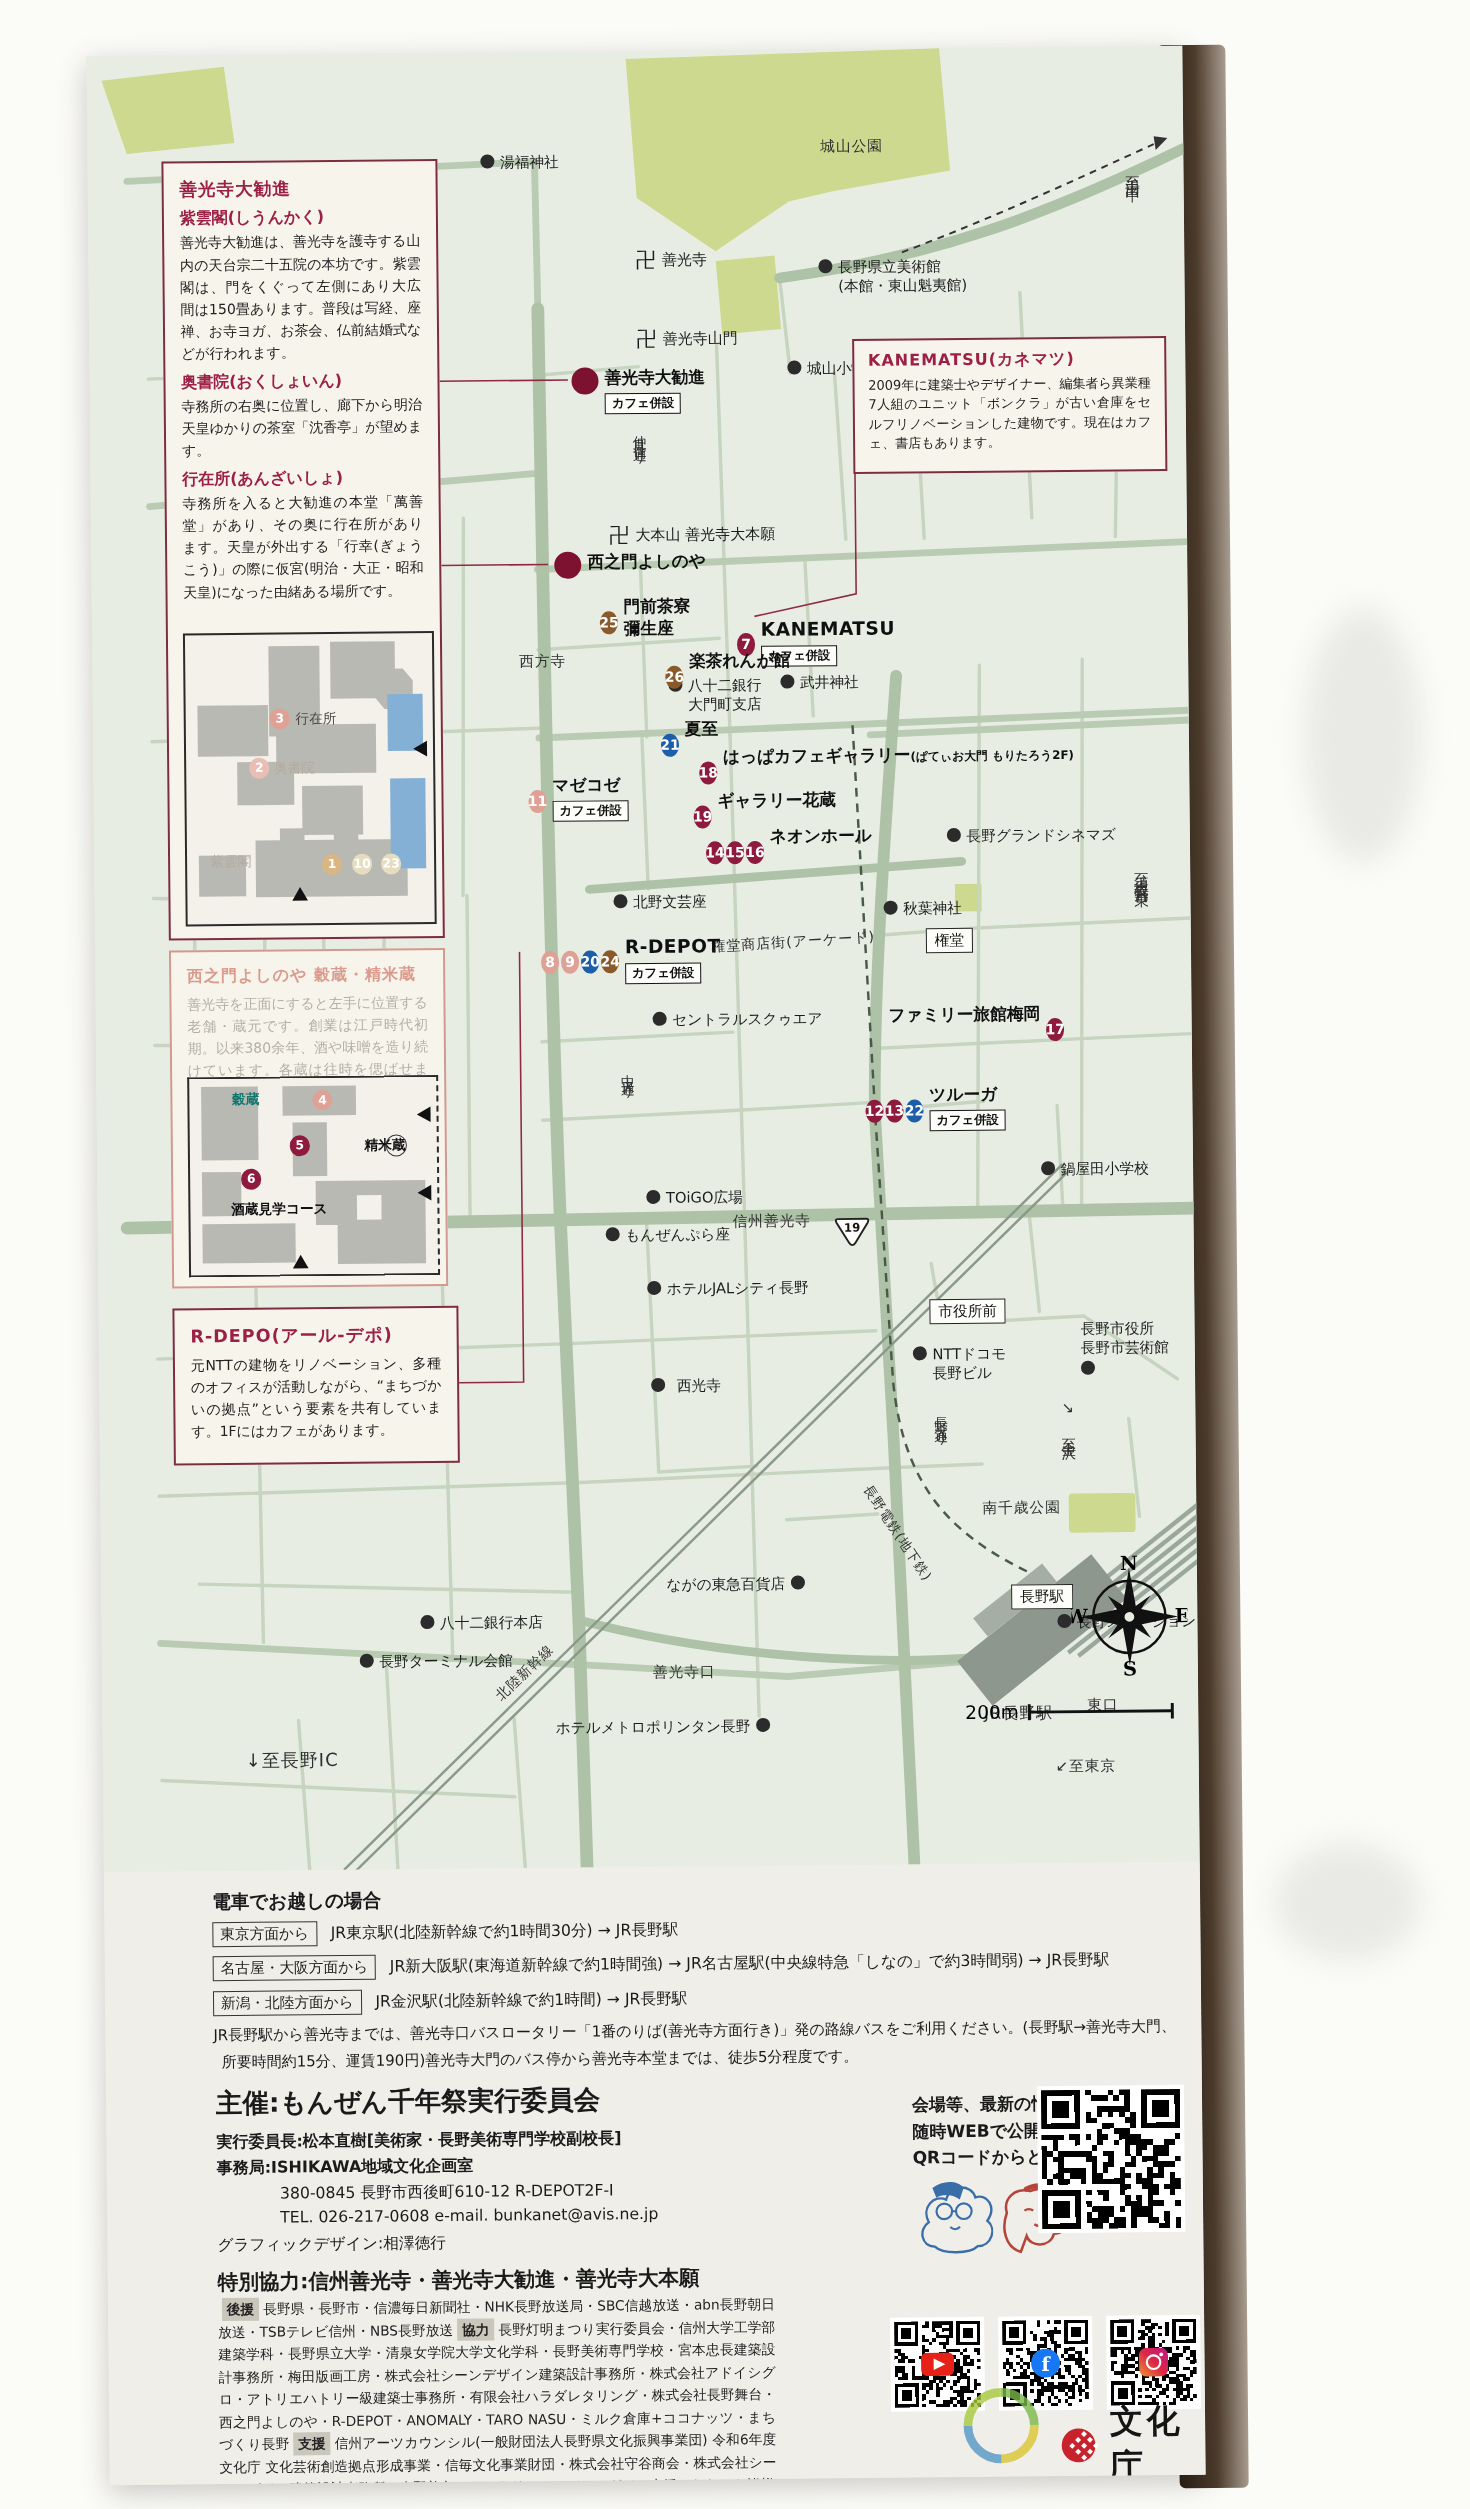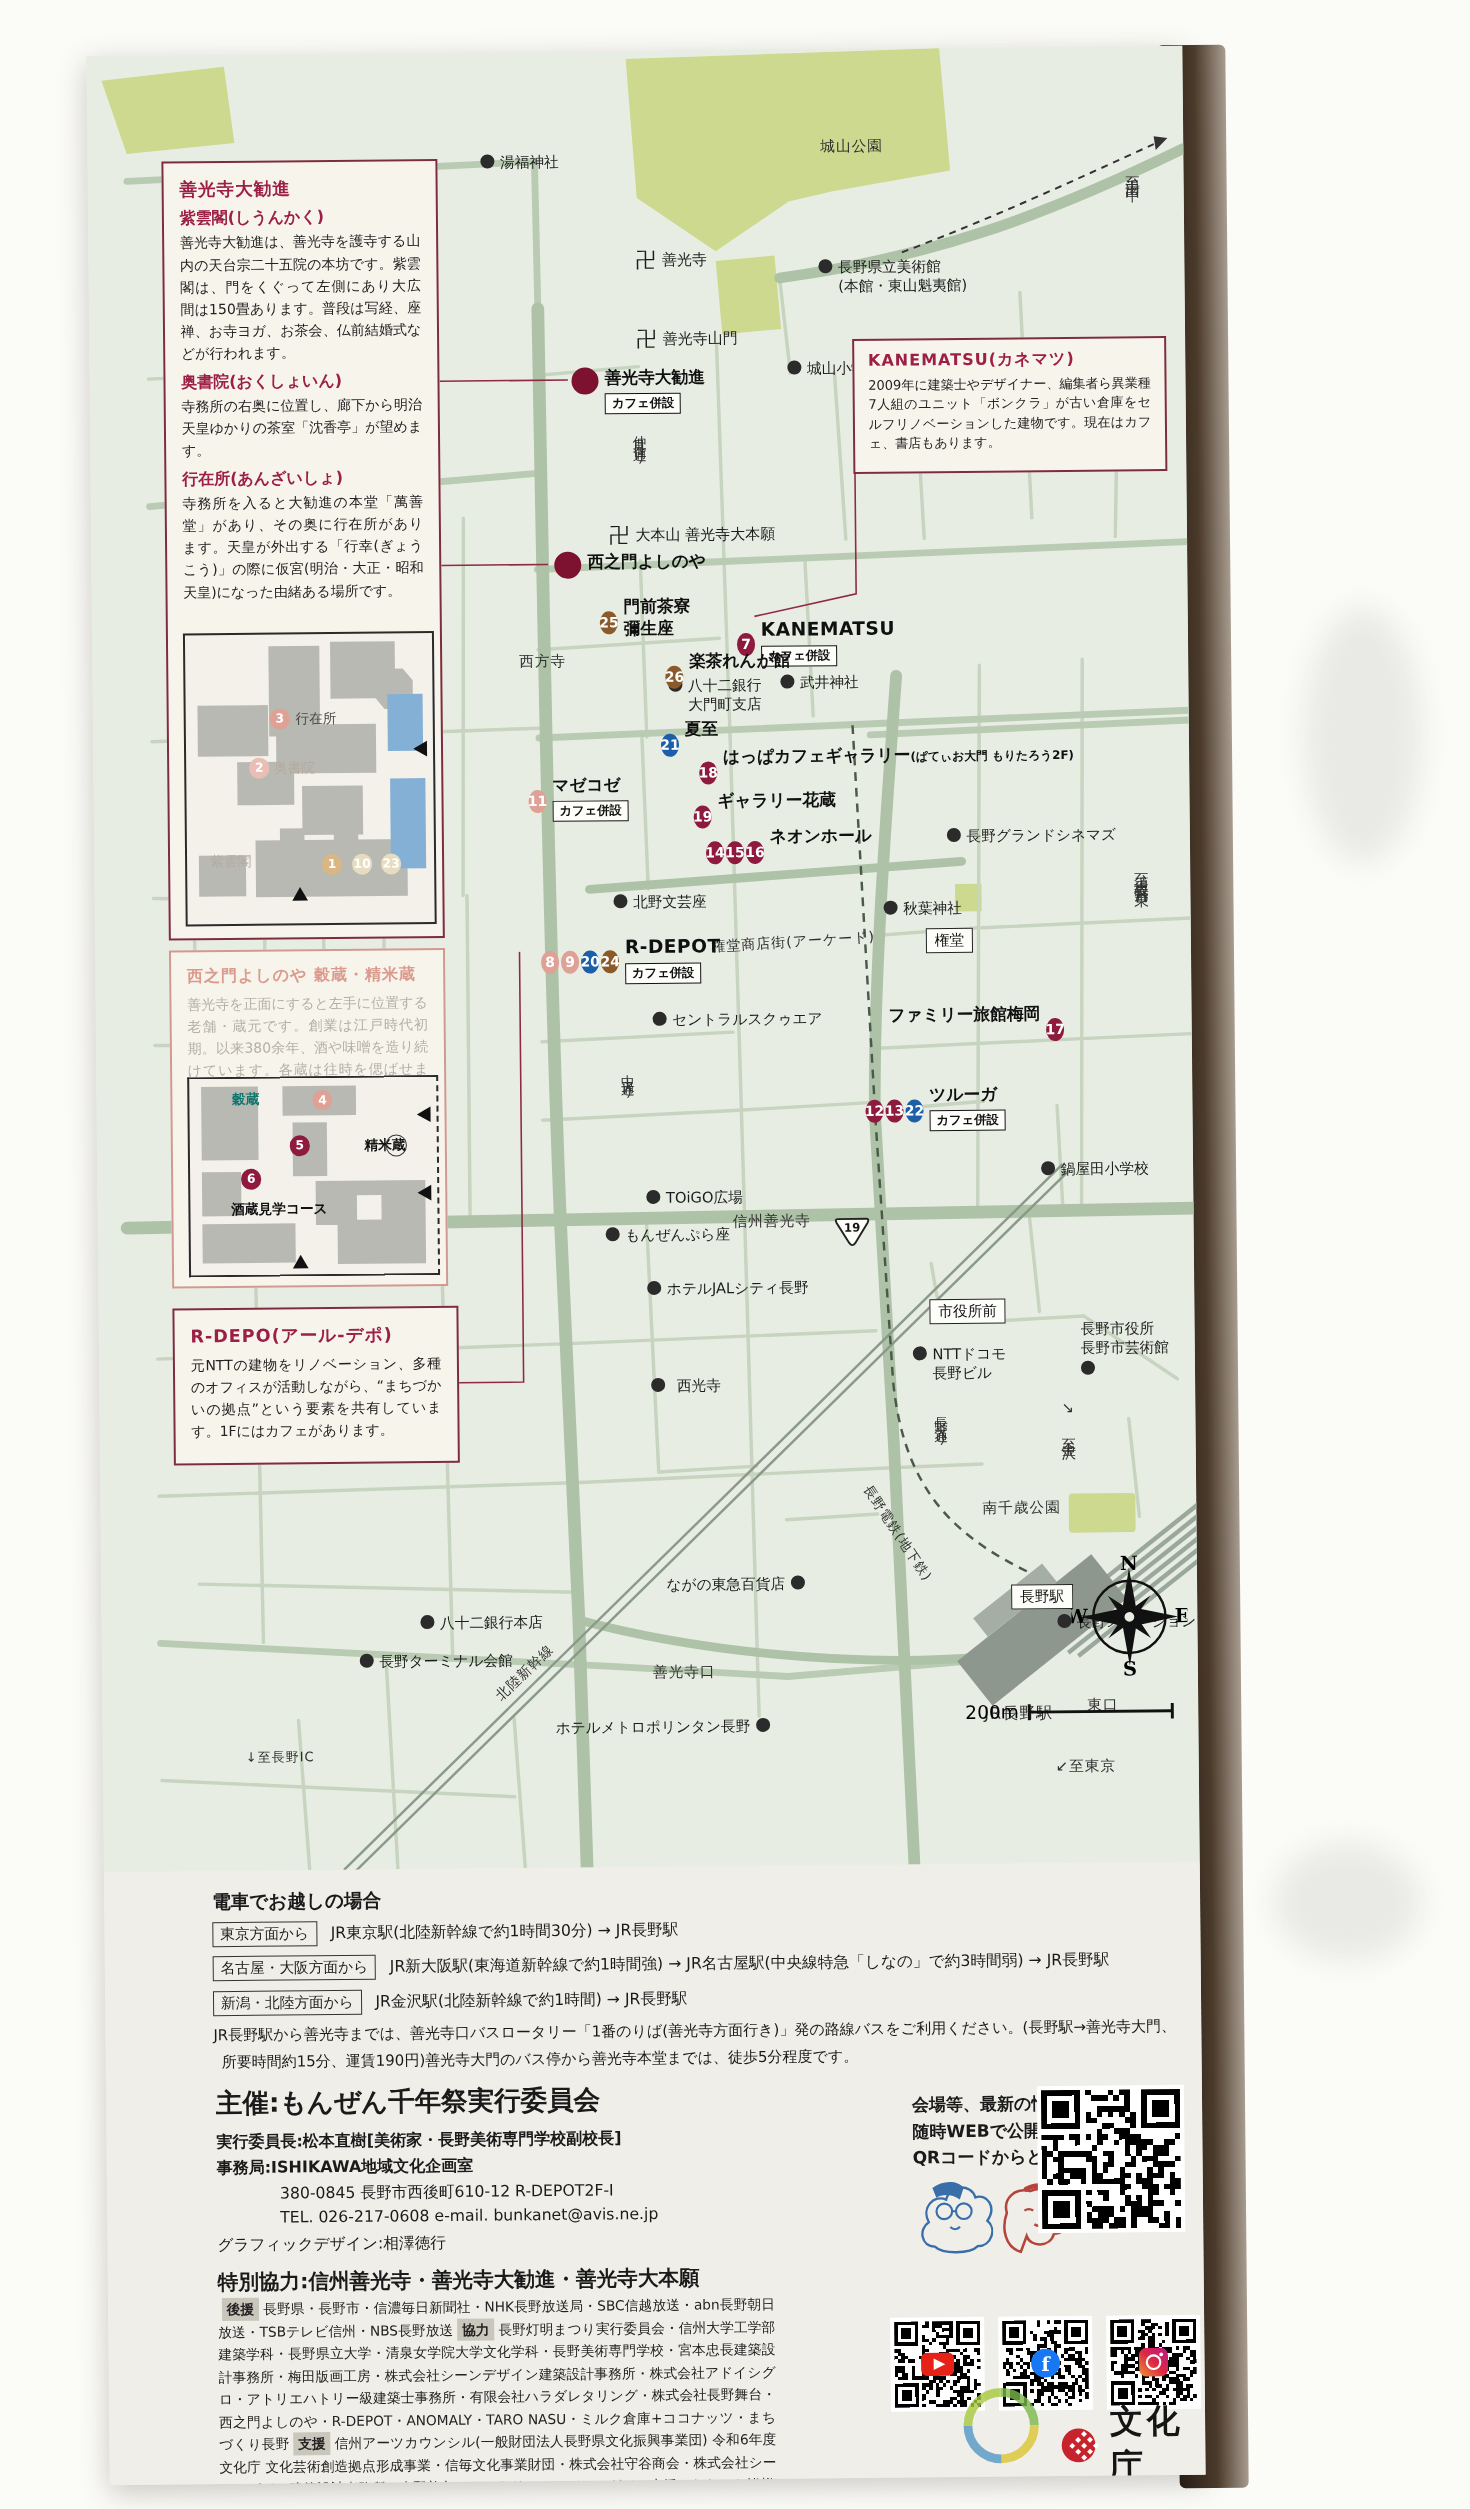--- a/index.html
+++ b/index.html
@@ -333,21 +333,21 @@
       <div class="street abs" style="left: 882px; top: 1451px;">南千歳公園</div>
       <div class="street abs" style="font-size: 13.7px; transform: rotate(-43deg); transform-origin: 0px 0px; left: 390px; top: 1639px;">北陸新幹線</div>
       <div class="street abs" style="font-size: 13.2px; transform: rotate(57deg); transform-origin: 0px 0px; left: 774px; top: 1433px;">長野電鉄(地下鉄)</div>
       <div class="street abs" style="left: 551px; top: 1612px;">善光寺口</div>
       <div class="street abs" style="font-size: 16px; left: 882px; top: 1656px;">JR長野駅</div>
       <div class="street abs" style="left: 985px; top: 1649px;">東口</div>
       <div class="street vtx abs" style="font-size: 14.7px; left: 1035px; top: 118px;">至湯田中</div>
       <div class="street vtx abs" style="font-size: 14.7px; left: 1037px; top: 815px;">至須坂長野東IC</div>
       <div class="street vtx abs" style="font-size: 14.7px; left: 959px; top: 1355px;">↗ 至金沢</div>
       <div class="street abs" style="font-size: 14.7px; left: 953px; top: 1710px; text-align: right;">↙至東京</div>
-      <div class="street abs" style="font-size: 13px; left: 143px; top: 1694px;">↓至長野IC</div>
+      <div class="street abs" style="font-size: 18px; left: 143px; top: 1694px;">↓至長野IC</div>
       <div class="venue abs" style="left: 482px; top: 316px;">
         <span style="display: flex; gap: 2px;">
           <span class="bigdot"></span>
         </span>
         <span class="vlabel">
           <div>善光寺大勧進</div>
           <div><span class="cafe">カフェ併設</span></div>
         </span>
       </div>
       <div class="venue abs" style="left: 463px; top: 500px;">

